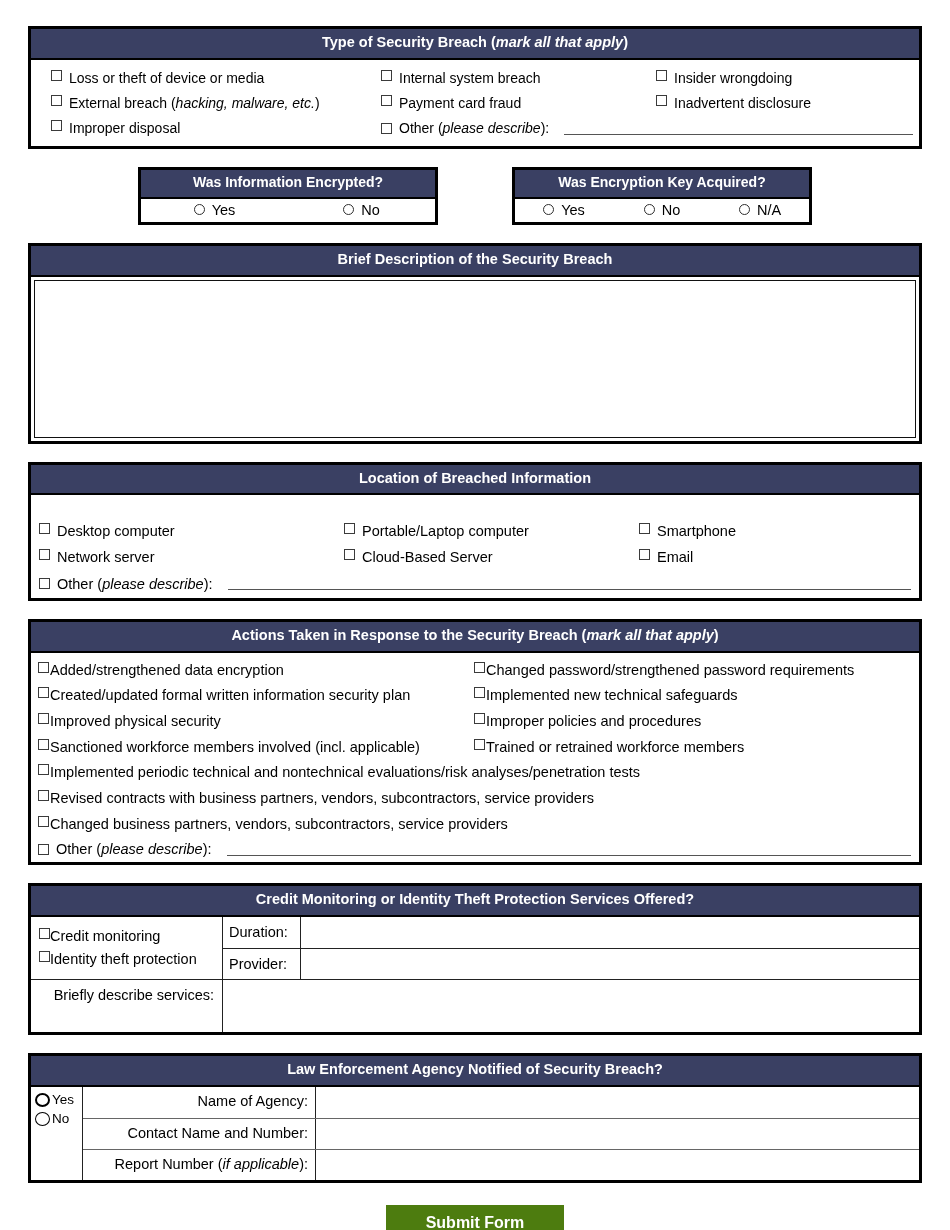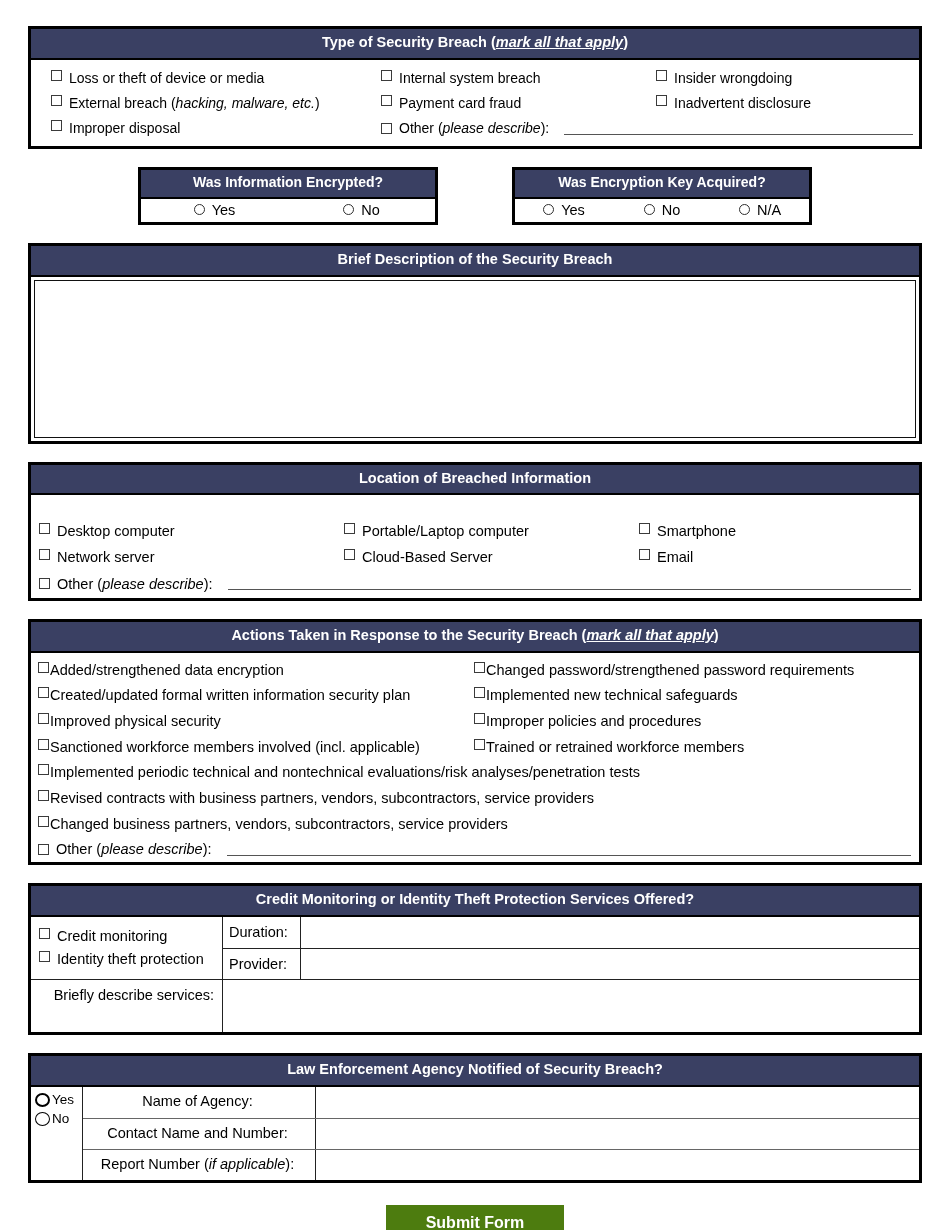--- a/index.html
+++ b/index.html
@@ -32,21 +32,21 @@
   .section-header {
     background: #3a4063;
     color: #ffffff;
     font-weight: bold;
     font-size: 14.5px;
     text-align: center;
     padding: 6px 4px 7px 4px;
     line-height: 1.1;
     border-bottom: 2px solid #000000;
   }
-  .section-header em { font-style: italic; font-weight: bold; text-decoration: underline; }
+  .section-header em { font-style: italic; font-weight: bold; }
   .section-body { padding: 0; }
 
   
   .cb {
     display: inline-block;
     width: 11px;
     height: 11px;
     border: 1.3px solid #3b3b3b;
     background: #fff;
     vertical-align: -1px;
@@ -182,21 +182,20 @@
   .credit-top { display: flex; border-bottom: 1.5px solid #222; }
   .credit-left {
     width: 192px;
     border-right: 1.5px solid #222;
     padding: 8px 6px 8px 8px;
     font-size: 14.5px;
   }
   .credit-left .cell {
     display: flex;
     align-items: flex-start;
-    gap: 7px;
     padding: 3px 0;
     line-height: 1.15;
   }
   .credit-right { flex: 1 1 auto; display: flex; flex-direction: column; }
   .credit-field {
     display: flex;
     flex: 1 1 0;
     min-height: 27px;
   }
   .credit-field + .credit-field { border-top: 1.5px solid #222; }
@@ -233,21 +232,21 @@
     gap: 2px;
     line-height: 1.25;
     padding: 1px 0;
   }
   .law-rows { flex: 1 1 auto; }
   .law-row { display: flex; min-height: 31px; }
   .law-row + .law-row { border-top: 1.5px solid #666; }
   .law-row .lbl {
     width: 233px;
     border-right: 1.5px solid #222;
-    text-align: center;
+    text-align: right;
     font-size: 14.5px;
     padding: 6px 7px 0 4px;
   }
   .law-row .val { flex: 1 1 auto; background: #fff; }
 
   
   .submit-wrap { display: flex; justify-content: center; margin-top: 22px; }
   .submit-btn {
     background: #4d7c0f;
     color: #ffffff;

